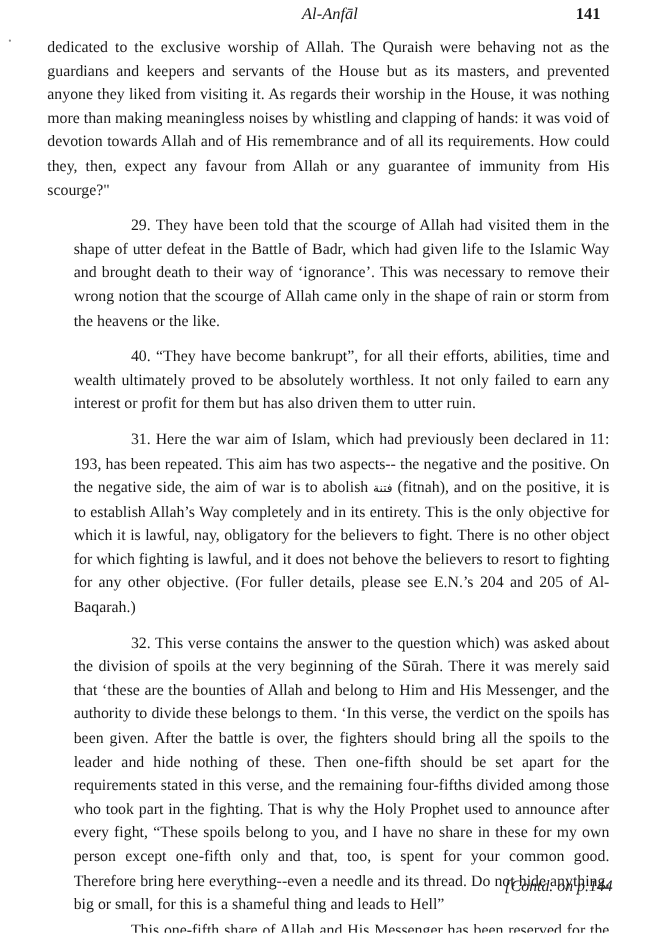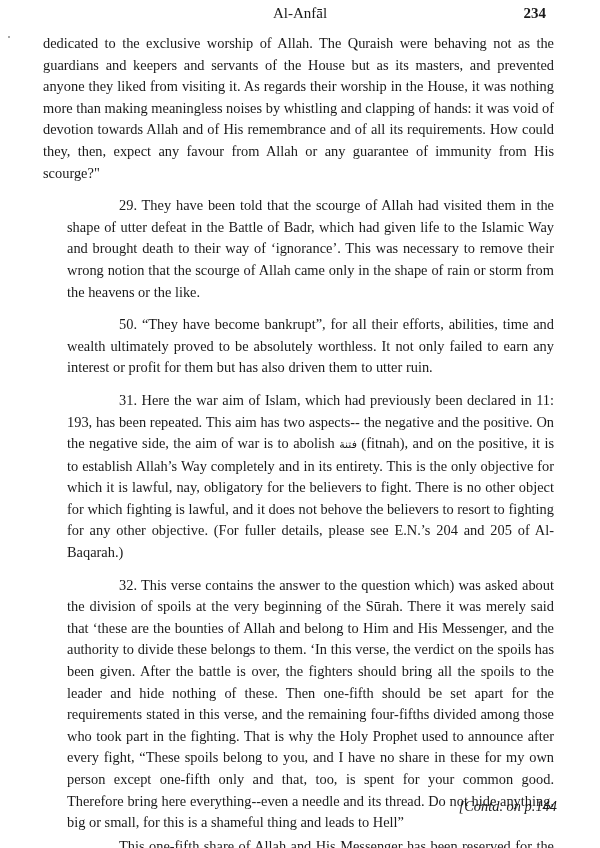--- a/index.html
+++ b/index.html
@@ -7,21 +7,21 @@
     width: 600px; height: 848px; overflow: hidden; position: relative;
     font-family: "Liberation Serif", "DejaVu Serif", serif;
     color: #1a1a1a;
   }
   .page { position: absolute; left: 0; top: 0; width: 600px; height: 848px; }
   .running-head {
     position: absolute; top: 5px; left: 0; width: 600px; height: 22px;
   }
   .running-title {
     position: absolute; left: 0; width: 600px; top: 0; text-align: center;
-    font-size: 15px;
+    font-style: italic; font-size: 15px;
   }
   .page-number {
     position: absolute; right: 54px; top: 0; font-size: 15px; font-weight: bold;
   }
   .body-text {
     position: absolute; left: 43px; top: 33px; width: 511px;
     font-size: 14.4px; line-height: 21.6px; text-align: justify;
   }
   .para { margin: 0 0 11px 0; }
   .para.indent { text-indent: 52px; margin-left: 24px; }
@@ -34,26 +34,26 @@
   .speck { position: absolute; left: 8px; top: 36px; width: 2px; height: 2px; background: #888; border-radius: 1px; }
 </style>
 </head>
 <body>
 
 <div class="page">
   <div class="speck"></div>
 
   <div class="running-head">
     <div class="running-title">Al-Anfāl</div>
-    <div class="page-number">234</div>
+    <div class="page-number">141</div>
   </div>
 
   <div class="body-text">
     <p class="para">dedicated to the exclusive worship of Allah. The Quraish were behaving not as the guardians and keepers and servants of the House but as its masters, and prevented anyone they liked from visiting it. As regards their worship in the House, it was nothing more than making meaningless noises by whistling and clapping of hands: it was void of devotion towards Allah and of His remembrance and of all its requirements. How could they, then, expect any favour from Allah or any guarantee of immunity from His scourge?"</p>
     <p class="para indent">29. They have been told that the scourge of Allah had visited them in the shape of utter defeat in the Battle of Badr, which had given life to the Islamic Way and brought death to their way of ‘ignorance’. This was necessary to remove their wrong notion that the scourge of Allah came only in the shape of rain or storm from the heavens or the like.</p>
-    <p class="para indent">50. “They have become bankrupt”, for all their efforts, abilities, time and wealth ultimately proved to be absolutely worthless. It not only failed to earn any interest or profit for them but has also driven them to utter ruin.</p>
+    <p class="para indent">40. “They have become bankrupt”, for all their efforts, abilities, time and wealth ultimately proved to be absolutely worthless. It not only failed to earn any interest or profit for them but has also driven them to utter ruin.</p>
     <p class="para indent"><span>31. Here the war aim of Islam, which had previously been declared in 11: 193, has been repeated. This aim has two aspects-- the negative and the positive. On the negative side, the aim of war is to abolish </span><span class="arabic">فتنة</span> <span class="ital">(fitnah)</span><span>, and on the positive, it is to establish Allah’s Way completely and in its entirety. This is the only objective for which it is lawful, nay, obligatory for the believers to fight. There is no other object for which fighting is lawful, and it does not behove the believers to resort to fighting for any other objective. (For fuller details, please see E.N.’s 204 and 205 of </span><span class="ital">Al-Baqarah.</span><span>)</span></p>
     <p class="para indent tight">32. This verse contains the answer to the question which) was asked about the division of spoils at the very beginning of the Sūrah. There it was merely said that ‘these are the bounties of Allah and belong to Him and His Messenger, and the authority to divide these belongs to them. ‘In this verse, the verdict on the spoils has been given. After the battle is over, the fighters should bring all the spoils to the leader and hide nothing of these. Then one-fifth should be set apart for the requirements stated in this verse, and the remaining four-fifths divided among those who took part in the fighting. That is why the Holy Prophet used to announce after every fight, “These spoils belong to you, and I have no share in these for my own person except one-fifth only and that, too, is spent for your common good. Therefore bring here everything--even a needle and its thread. Do not hide anything, big or small, for this is a shameful thing and leads to Hell”</p>
     <p class="para indent">This one-fifth share of Allah and His Messenger has been reserved for the cause of Allah and for the establishment of His Way.</p>
   </div>
 
   <div class="contd">[Contd. on p.144</div>
 </div>
 
 </body></html>

